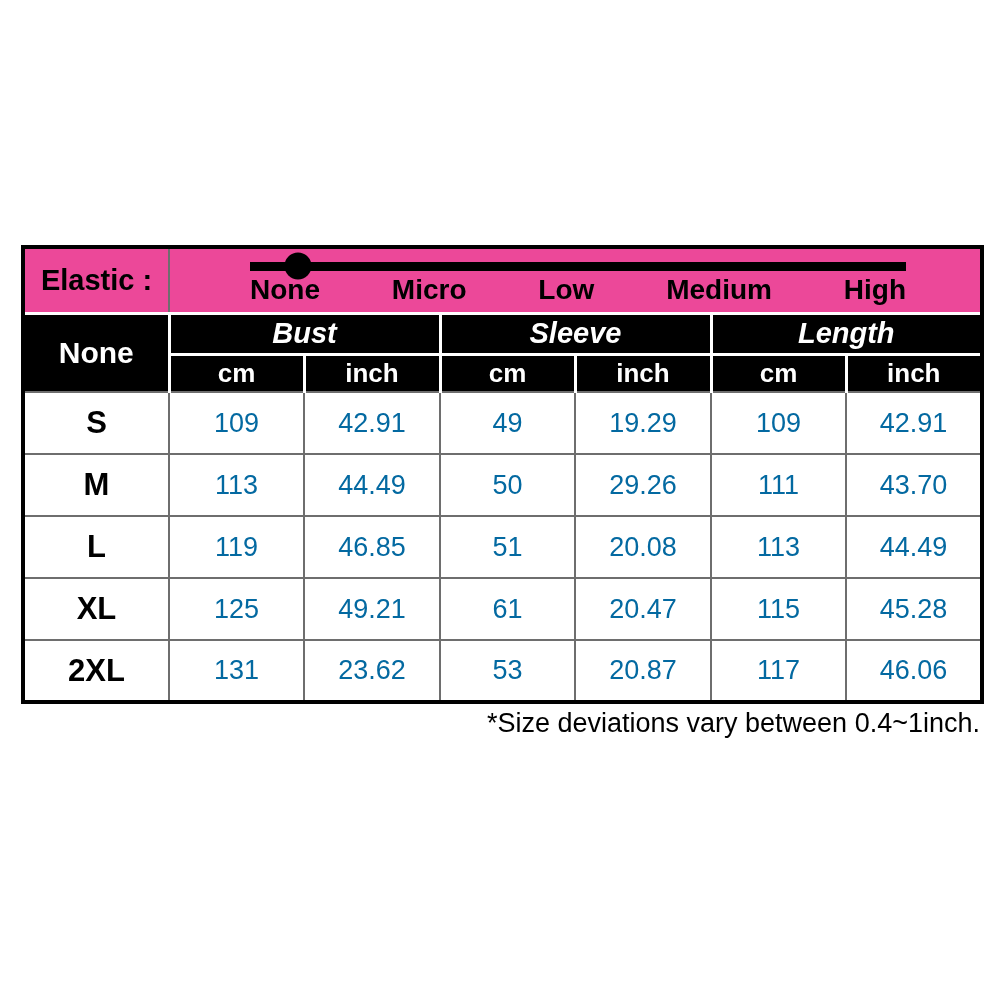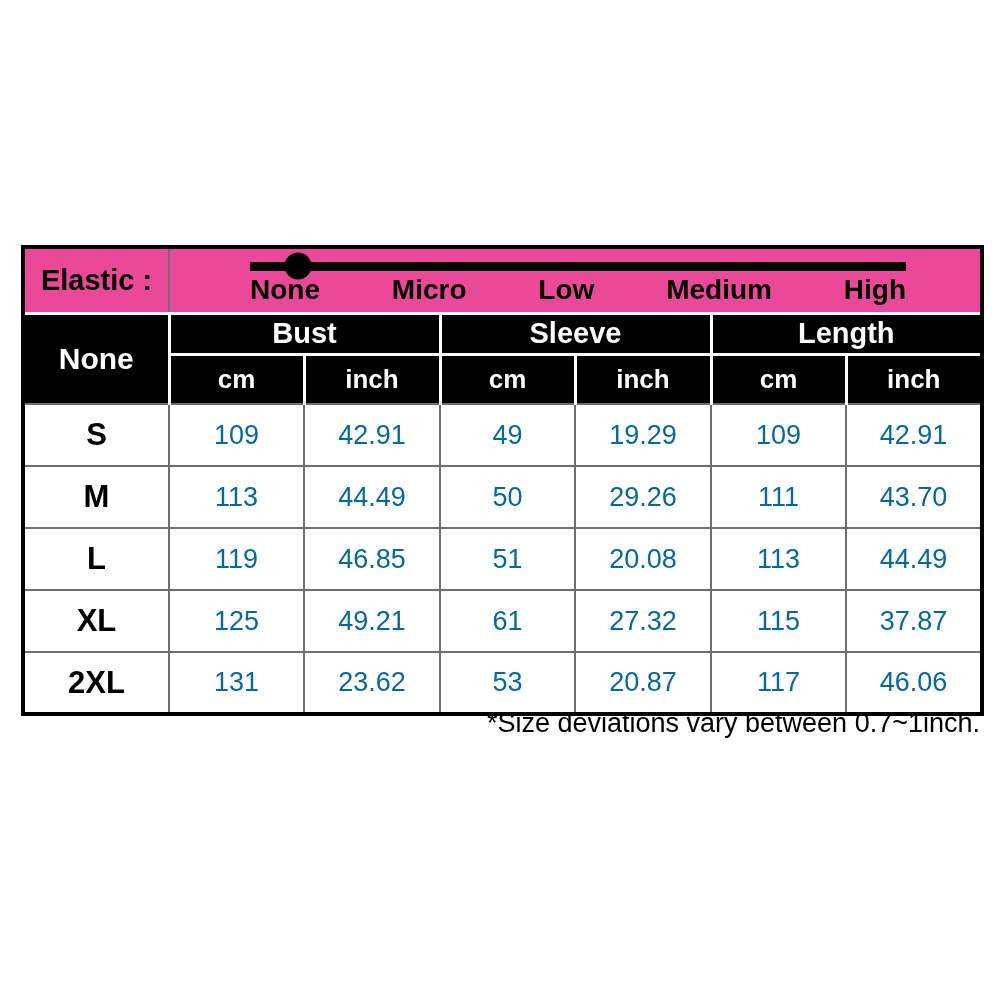--- a/index.html
+++ b/index.html
@@ -37,23 +37,23 @@
   }
   .slider-labels {
     display: flex; justify-content: space-between;
     font-weight: bold; font-size: 28px; line-height: 34px;
     margin-top: 2px;
   }
 
   
   .hdr { background: #000; color: #fff; font-weight: bold; }
   .row-groups { height: 41px; }
-  .row-units { height: 50px; margin-top: 12px; }
+  .row-units { height: 38px; margin-top: 12px; }
   .hdr-size { font-size: 30px; border-top: 3px solid #fff; }
-  .hdr-group { font-size: 29px; border-top: 3px solid #fff; border-left: 3px solid #fff; }
+  .hdr-group { font-size: 29px; border-top: 3px solid #fff; border-left: 3px solid #fff; font-style: italic; }
   .hdr-unit { font-size: 26px; border-top: 3px solid #fff; }
   .hdr-unit + .hdr-unit { border-left: 3px solid #fff; }
   .hdr-unit.group-start { border-left: 3px solid #fff; }
 
   
   .row-data { height: 62px; background: #fff; }
   .row-data td { border: 2px solid #6e6e6e; font-size: 27px; color: #0369a1; }
   .row-data td.size-cell { font-weight: bold; font-size: 31px; color: #000; }
 
   
@@ -138,29 +138,29 @@
     <td>51</td>
     <td>20.08</td>
     <td>113</td>
     <td>44.49</td>
   </tr>
   <tr class="row-data">
     <td class="size-cell">XL</td>
     <td>125</td>
     <td>49.21</td>
     <td>61</td>
-    <td>27.32</td>
+    <td>20.47</td>
     <td>115</td>
-    <td>37.87</td>
+    <td>45.28</td>
   </tr>
   <tr class="row-data">
     <td class="size-cell">2XL</td>
     <td>131</td>
     <td>23.62</td>
     <td>53</td>
     <td>20.87</td>
     <td>117</td>
     <td>46.06</td>
   </tr>
 </tbody>
   </table>
 
-<div class="footnote">*Size deviations vary between 0.7~1inch.</div>
+<div class="footnote">*Size deviations vary between 0.4~1inch.</div>
 
 </body></html>

